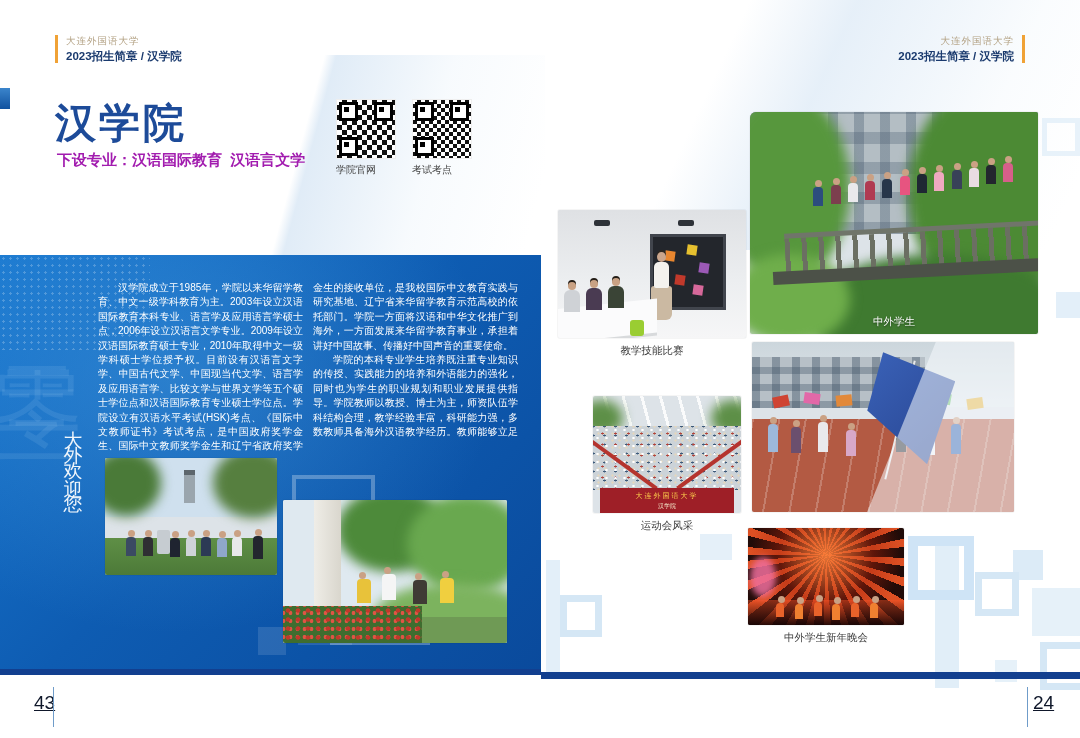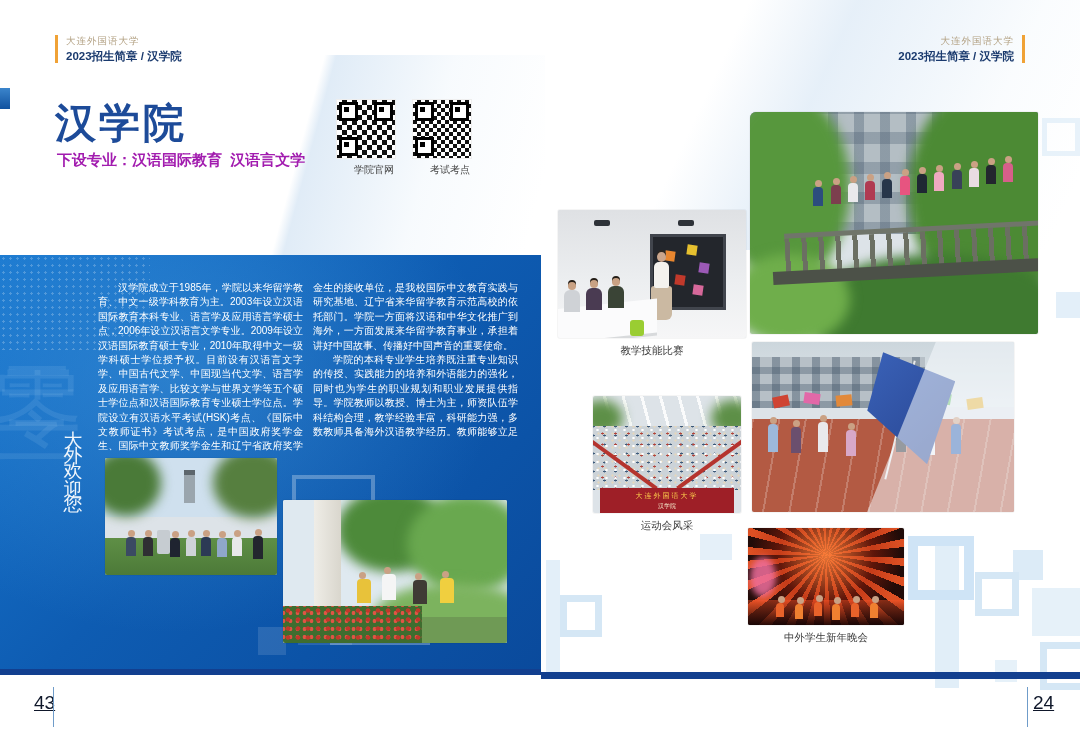--- a/index.html
+++ b/index.html
@@ -29,21 +29,21 @@
   
   .qr-wrap{left:336px;top:99px;width:150px;}
   .qr-box{position:absolute;top:0;width:58px;height:58px;background:#fff;border:1px solid #eee;
     background-image:linear-gradient(45deg,#111 25%,transparent 25%,transparent 75%,#111 75%),
                      linear-gradient(45deg,#111 25%,#fff 25%,#fff 75%,#111 75%);
     background-size:10px 10px;background-position:0 0,5px 5px;}
   .qr-box.q2{background-size:8px 8px;background-position:0 0,4px 4px;}
   .qr-c{position:absolute;width:13px;height:13px;border:3px solid #000;background:#fff;}
   .qr-c::after{content:"";position:absolute;left:2px;top:2px;width:5px;height:5px;background:#000;}
   .qr-c.tl{left:2px;top:2px;} .qr-c.tr{right:2px;top:2px;} .qr-c.bl{left:2px;bottom:2px;}
-  .qr-label{position:absolute;top:64px;width:58px;text-align:right;font-size:10px;color:#444;}
+  .qr-label{position:absolute;top:64px;width:58px;text-align:left;font-size:10px;color:#444;}
 
   
   .panel{left:0;top:255px;width:541px;height:414px;overflow:hidden;
     background:radial-gradient(ellipse at 32% 30%,rgba(80,165,230,.40),transparent 62%),
                linear-gradient(135deg,#1877cf 0%,#0e5cb2 48%,#0a4a9c 100%);}
   .panel-dots{position:absolute;left:0;top:0;width:150px;height:95px;
     background-image:radial-gradient(rgba(255,255,255,.22) 1px,transparent 1.3px);
     background-size:7px 7px;}
   .wm{position:absolute;left:-6px;top:40px;writing-mode:vertical-rl;
     font-family:"Liberation Serif",serif;font-size:88px;line-height:1;
@@ -270,20 +270,21 @@
     <span class="fig" style="left:46%;top:30%;background:#27364a;"></span>
     <span class="fig" style="left:52%;top:29%;background:#e75480;"></span>
     <span class="fig" style="left:58%;top:28%;background:#1f2733;"></span>
     <span class="fig" style="left:64%;top:27%;background:#f0a9c0;"></span>
     <span class="fig" style="left:70%;top:26%;background:#384258;"></span>
     <span class="fig" style="left:76%;top:25%;background:#e9dce2;"></span>
     <span class="fig" style="left:82%;top:24%;background:#23262e;"></span>
     <span class="fig" style="left:88%;top:23%;background:#d65f8a;"></span>
     <div class="br-rail"></div>
     <div class="br-deck"></div>
+    <div class="cap-ov">中外学生</div>
   </div>
 
   <div class="ph" style="left:593px;top:396px;width:148px;height:117px;">
     <div class="st-can"></div>
     <div class="blob" style="left:-14px;top:4px;width:44px;height:36px;background:#5d8f47;"></div>
     <div class="blob" style="right:-14px;top:4px;width:44px;height:36px;background:#5d8f47;"></div>
     <div class="st-crowd"></div>
     <div class="st-rail" style="left:-6px;top:34%;transform:rotate(36deg);transform-origin:left;"></div>
     <div class="st-rail" style="right:-6px;top:34%;transform:rotate(-36deg);transform-origin:right;"></div>
     <div class="st-banner">

